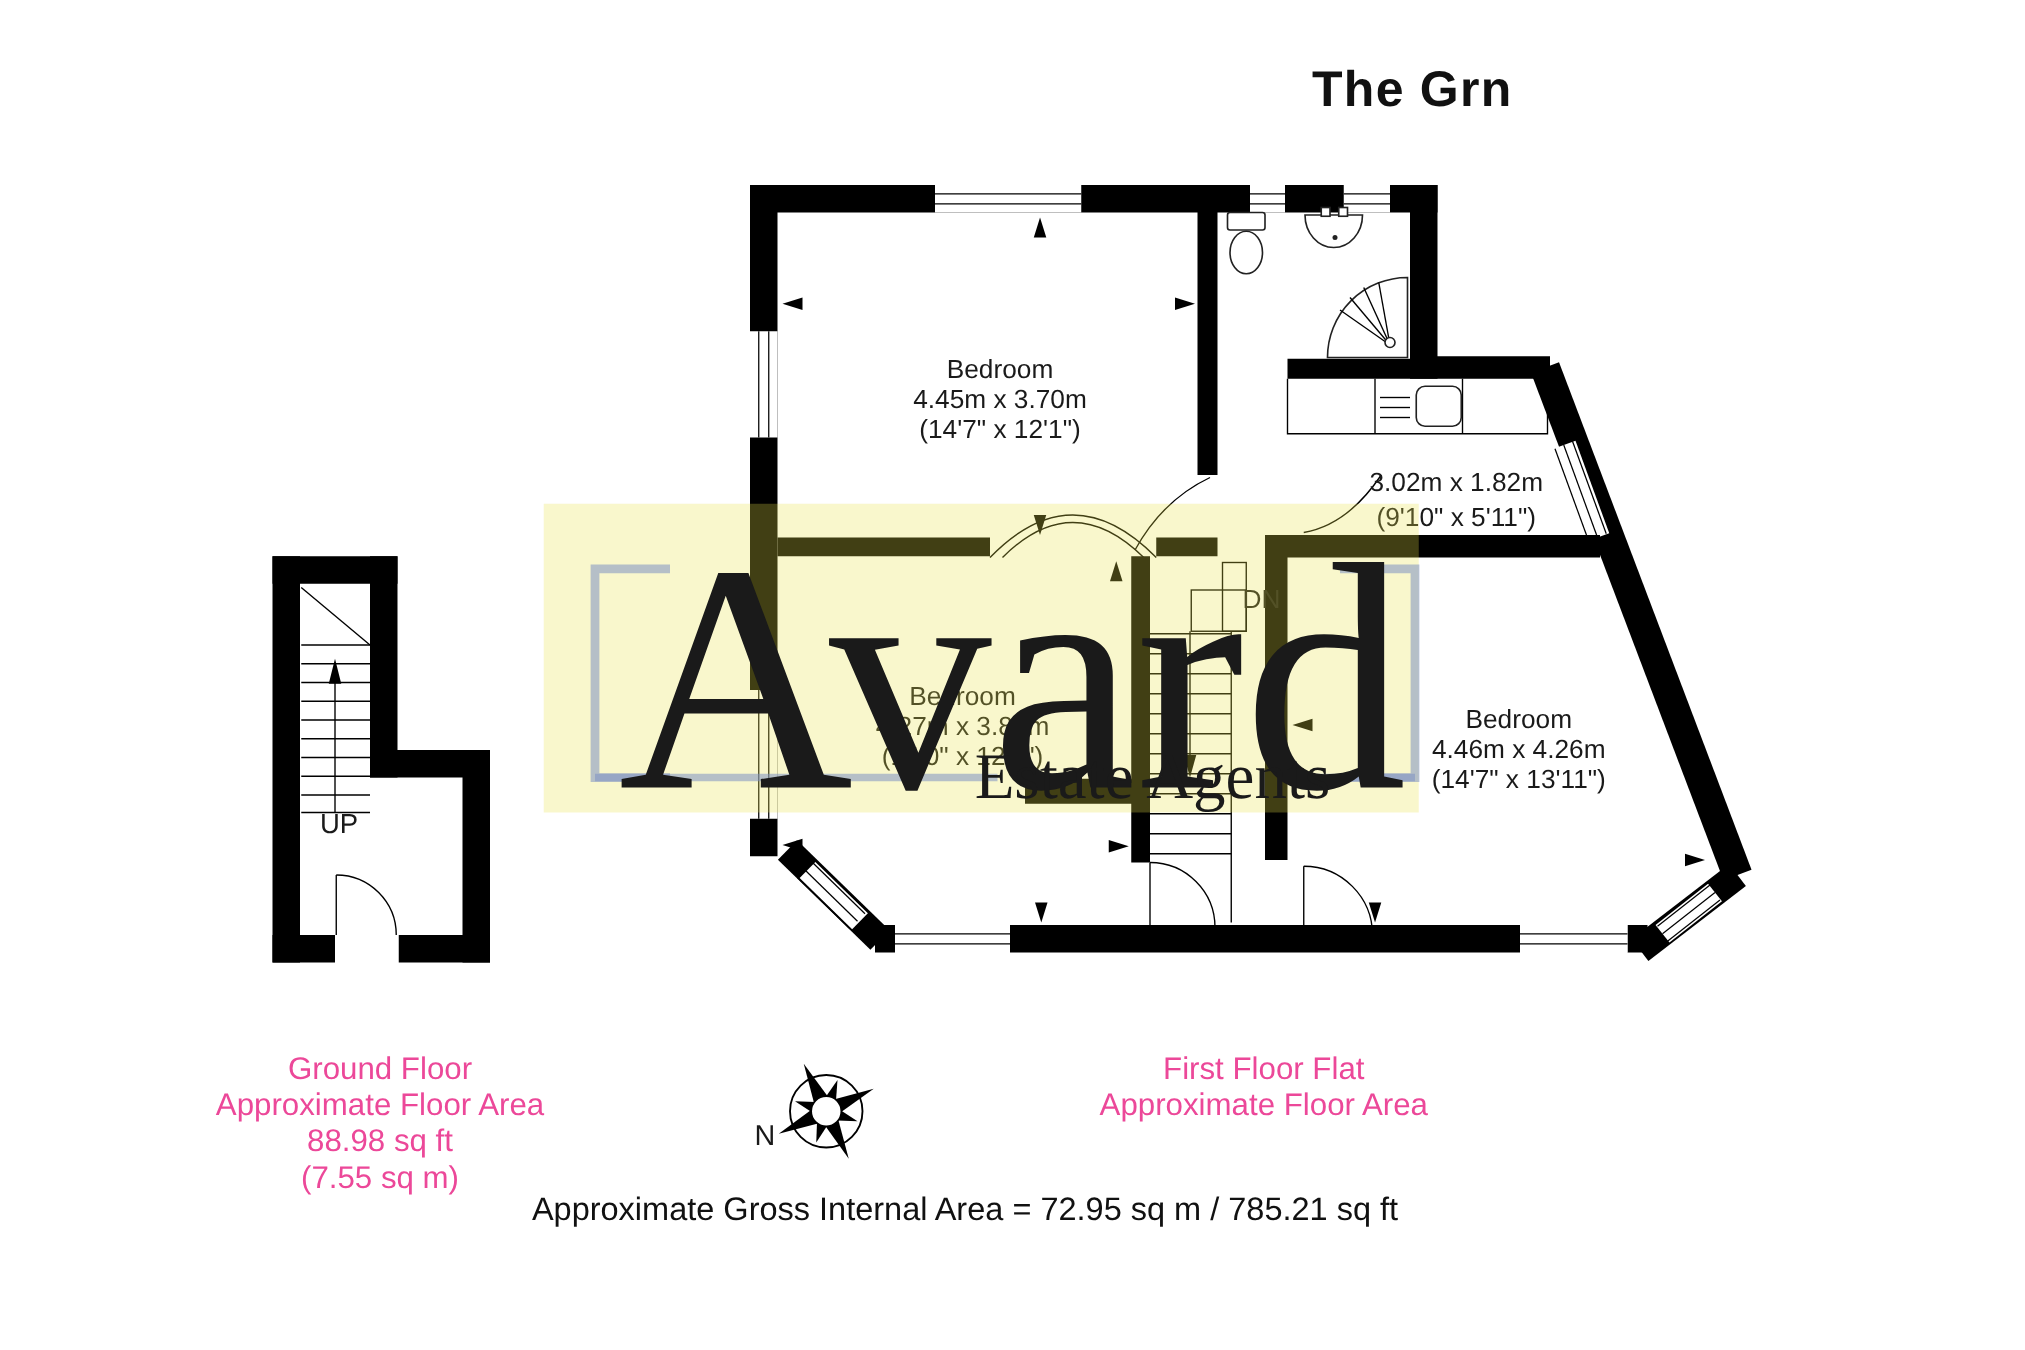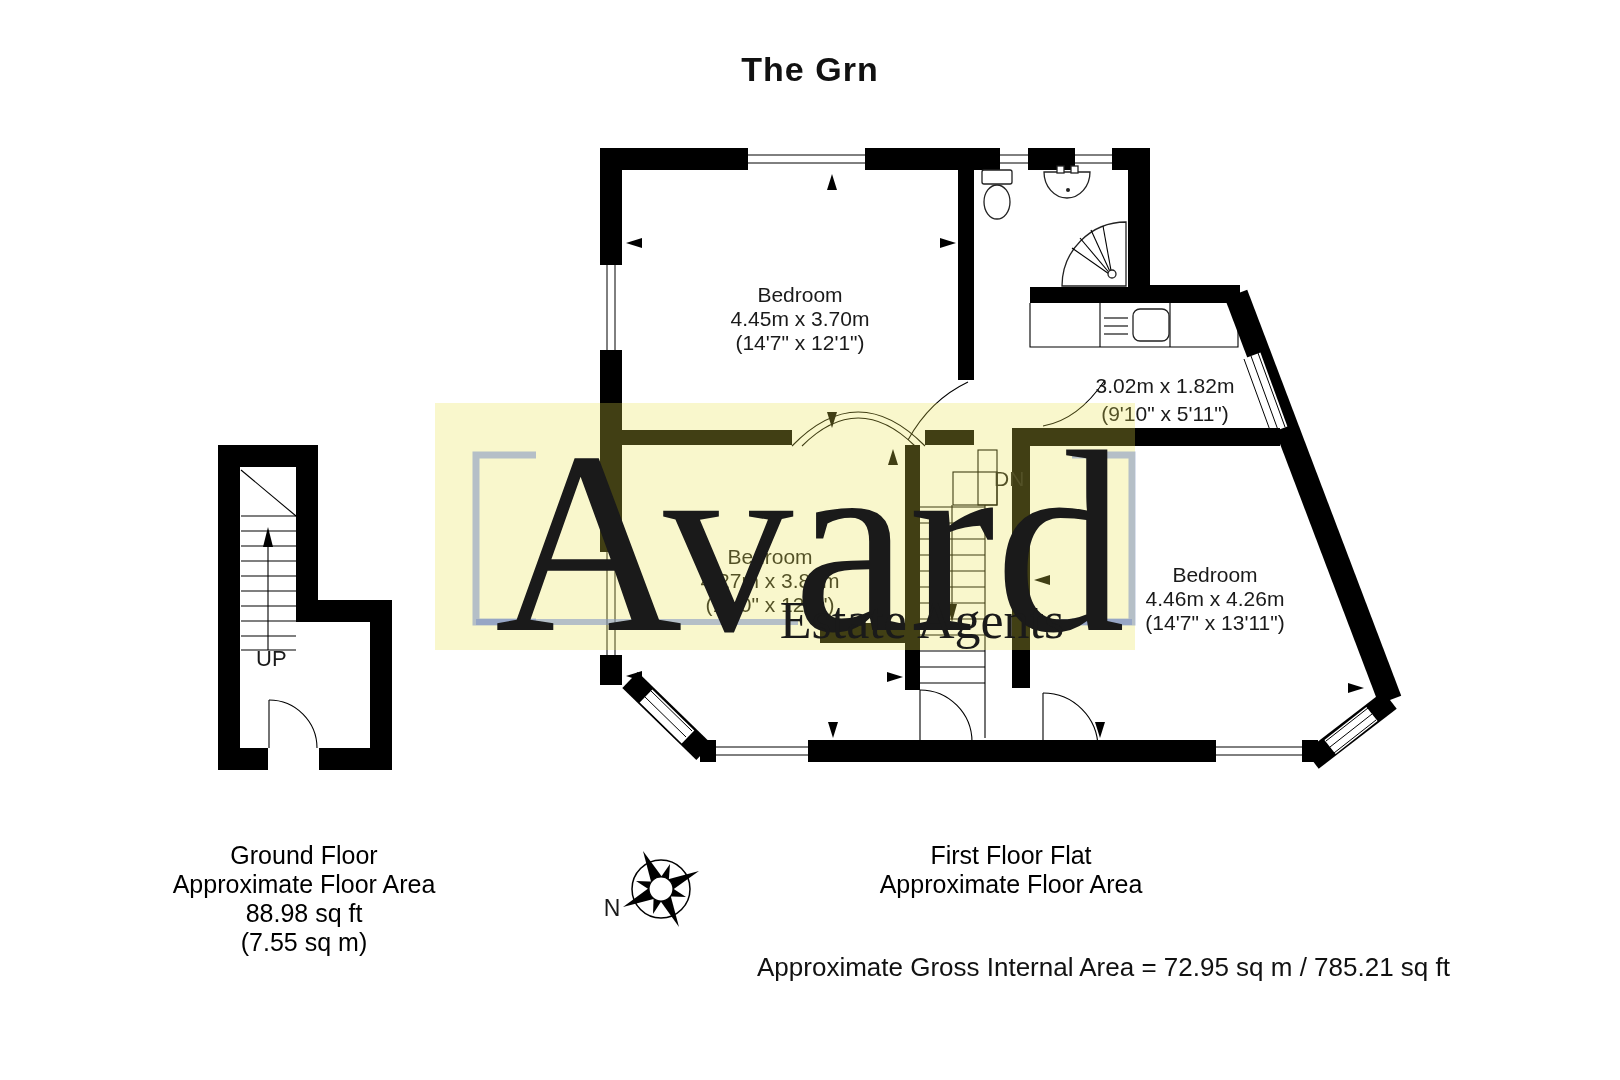--- a/index.html
+++ b/index.html
@@ -1,25 +1,25 @@
 <!DOCTYPE html>
 <html><head>
 <meta charset="utf-8">
 <style>
   html,body{margin:0;padding:0;background:#ffffff;}
   #page{position:relative;width:1620px;height:1080px;background:#ffffff;overflow:hidden;
         font-family:"Liberation Sans",sans-serif;color:#111;}
   #plan-svg{position:absolute;left:0;top:0;}
   .abs{position:absolute;}
-  #title{left:410px;top:50px;width:800px;text-align:center;
-         font-size:34px;font-weight:bold;letter-spacing:1px;}
-  .caption{text-align:center;font-size:25px;line-height:29px;color:#000000;}
+  #title{left:410px;top:50px;width:800px;text-align:right;
+         font-size:40px;font-weight:bold;letter-spacing:1px;}
+  .caption{text-align:center;font-size:25px;line-height:29px;color:#ec4899;}
   #ground-caption{left:129px;top:841px;width:350px;}
   #first-caption{left:836px;top:841px;width:350px;}
-  #footer{left:120px;top:952px;width:1330px;text-align:right;font-size:26px;line-height:31px;}
+  #footer{left:107px;top:952px;width:1330px;text-align:center;font-size:26px;line-height:31px;}
   svg text{font-family:"Liberation Sans",sans-serif;fill:#1a1a1a;}
   svg text.serif{font-family:"Liberation Serif",serif;}
   .wall{fill:#000;}
   .thin{stroke:#000;stroke-width:1.1;fill:none;}
   .fixture{stroke:#222;stroke-width:1.3;fill:#fff;}
   .winline{stroke:#000;stroke-width:1;}
   .arrow{fill:#000;}
 </style>
 </head>
 <body>

